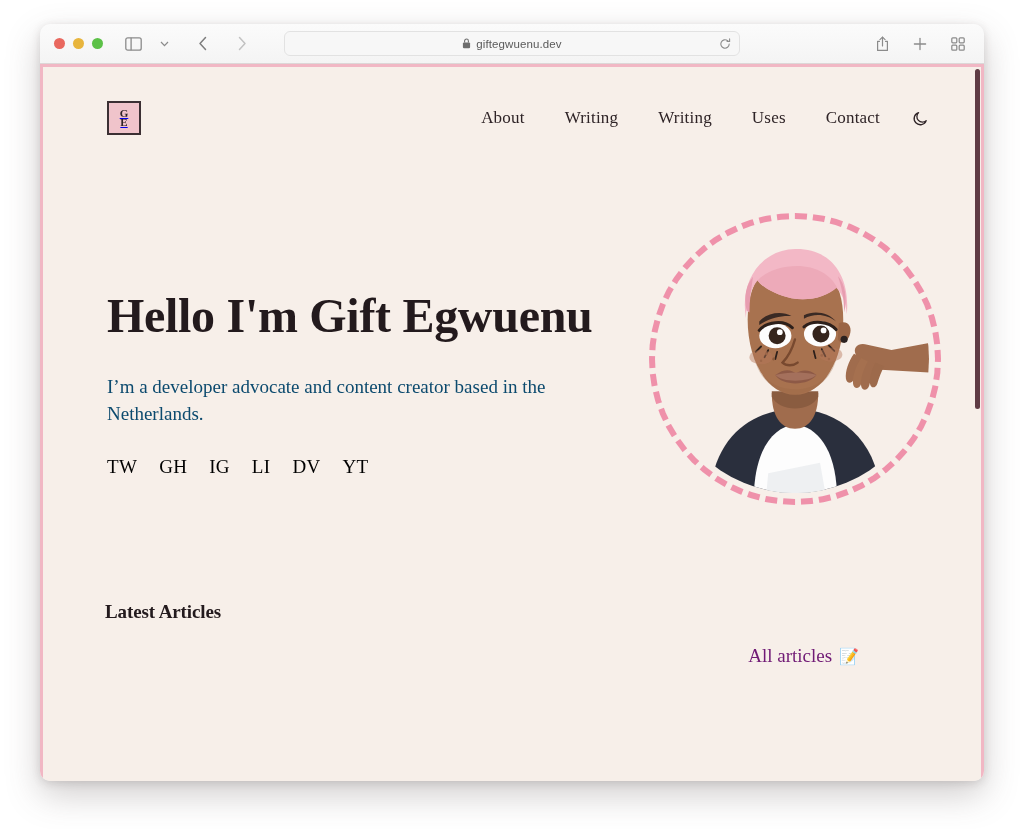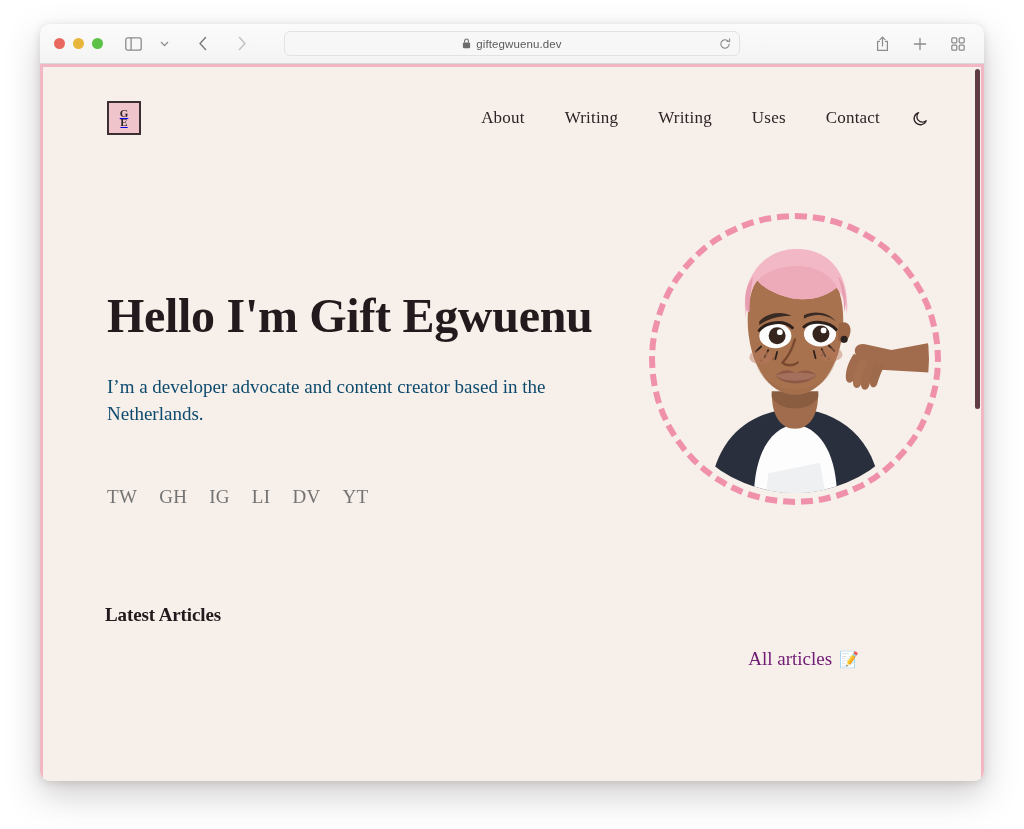--- a/index.html
+++ b/index.html
@@ -226,24 +226,23 @@
     max-width: 490px;
   }
   .socials {
     display: flex;
     gap: 22px;
     margin-top: 28px;
   }
   .social-link {
     font-family: "Liberation Serif", serif;
     font-size: 19px;
-    color: #737373;
+    color: #000000;
     text-decoration: none;
     letter-spacing: 0.3px;
-    margin-top: 30px;
   }
 
   
   .avatar-wrap {
     margin-left: auto;
     position: relative;
     width: 292px;
     height: 292px;
     flex: 0 0 auto;
   }

